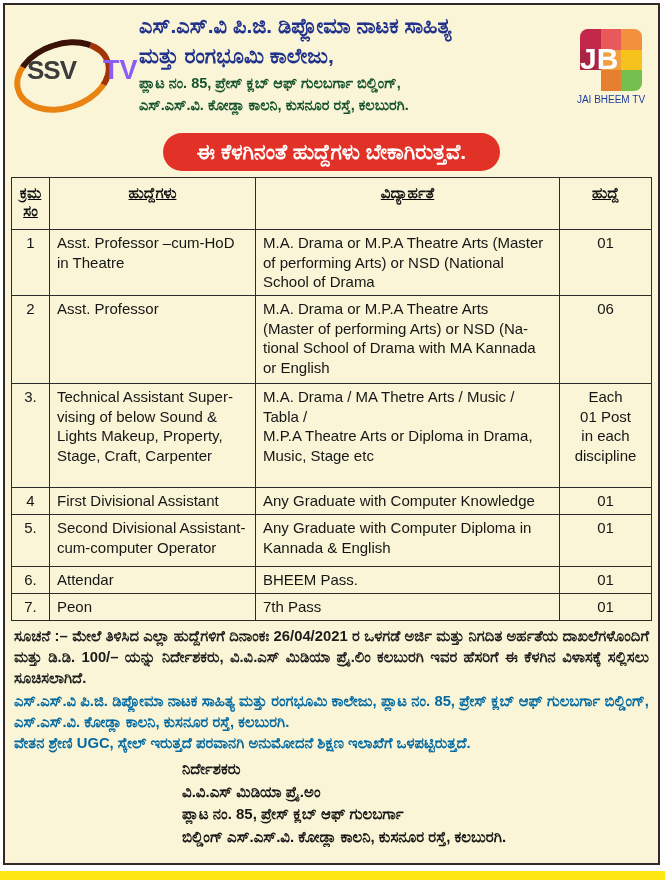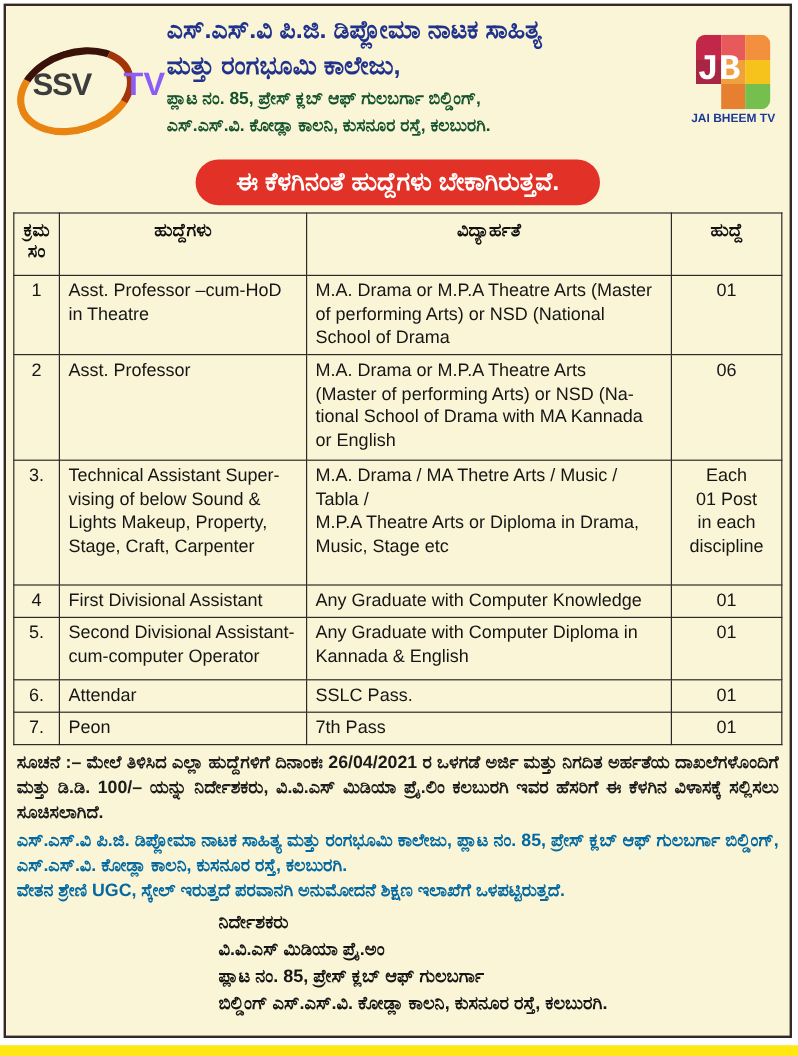--- a/index.html
+++ b/index.html
@@ -47,44 +47,44 @@
   .jb-grid .t3{background:#f2903d;}
   .jb-grid .t4{background:#a92544;}
   .jb-grid .t5{background:#f0a13e;}
   .jb-grid .t6{background:#f6c21c;}
   .jb-grid .t7{background:#faf5d6;}
   .jb-grid .t8{background:#e77f31;}
   .jb-grid .t9{background:#74bf4e;}
   .jb-mono{
     position:absolute;left:0;top:0;width:38px;height:62px;line-height:60px;
     color:#ffffff;font-size:30px;font-weight:bold;text-align:center;
-    font-family:Liberation Mono, monospace;
+    font-family:Liberation Sans, sans-serif;
   }
   .jb-caption{
-    margin-top:3px;color:#1d3a8f;font-size:10px;font-weight:bold;letter-spacing:0px;
+    margin-top:3px;color:#1d3a8f;font-size:10px;font-weight:normal;letter-spacing:0px;
     text-shadow:0 0 1px #ffffff;white-space:nowrap;text-align:center;
   }
   
   .banner{
     width:fit-content;margin:6px auto 6px auto;background:#e23127;color:#ffffff;
     font-weight:bold;font-size:21px;padding:7px 34px;border-radius:26px;
     text-align:left;
   }
   
   table{border-collapse:collapse;margin:0 auto;width:640px;table-layout:fixed;}
   th,td{border:1.6px solid #2b2b2b;padding:3px 7px;vertical-align:top;}
   th{font-size:15px;font-weight:bold;color:#111;text-align:center;vertical-align:top;white-space:pre-line;padding-top:6px;}
   td{font-size:15px;color:#161616;line-height:1.3;white-space:pre-line;}
   col.c-sl{width:38px;}
   col.c-pos{width:206px;}
   col.c-qual{width:304px;}
   col.c-count{width:92px;}
   td.sl{text-align:center;}
   td.count{text-align:center;}
-  tr.h-row{height:52px;}
+  tr.h-row{height:52px;text-decoration:underline;}
   tr.r1{height:66px;}
   tr.r2{height:88px;}
   tr.r3{height:104px;}
   tr.r4{height:27px;}
   tr.r5{height:52px;}
   tr.r6{height:27px;}
   tr.r7{height:27px;}
   
   .notice{
     padding:5px 9px 0 9px;font-size:14.8px;font-weight:600;color:#1c1c1c;
@@ -196,21 +196,21 @@
       <td class="sl">5.</td>
       <td>Second Divisional Assistant-
 cum-computer Operator</td>
       <td>Any Graduate with Computer Diploma in
 Kannada &amp; English</td>
       <td class="count">01</td>
     </tr>
     <tr class="r6">
       <td class="sl">6.</td>
       <td>Attendar</td>
-      <td>SSLC Pass.</td>
+      <td>BHEEM Pass.</td>
       <td class="count">01</td>
     </tr>
     <tr class="r7">
       <td class="sl">7.</td>
       <td>Peon</td>
       <td>7th Pass</td>
       <td class="count">01</td>
     </tr>
   </tbody>
     </table>

